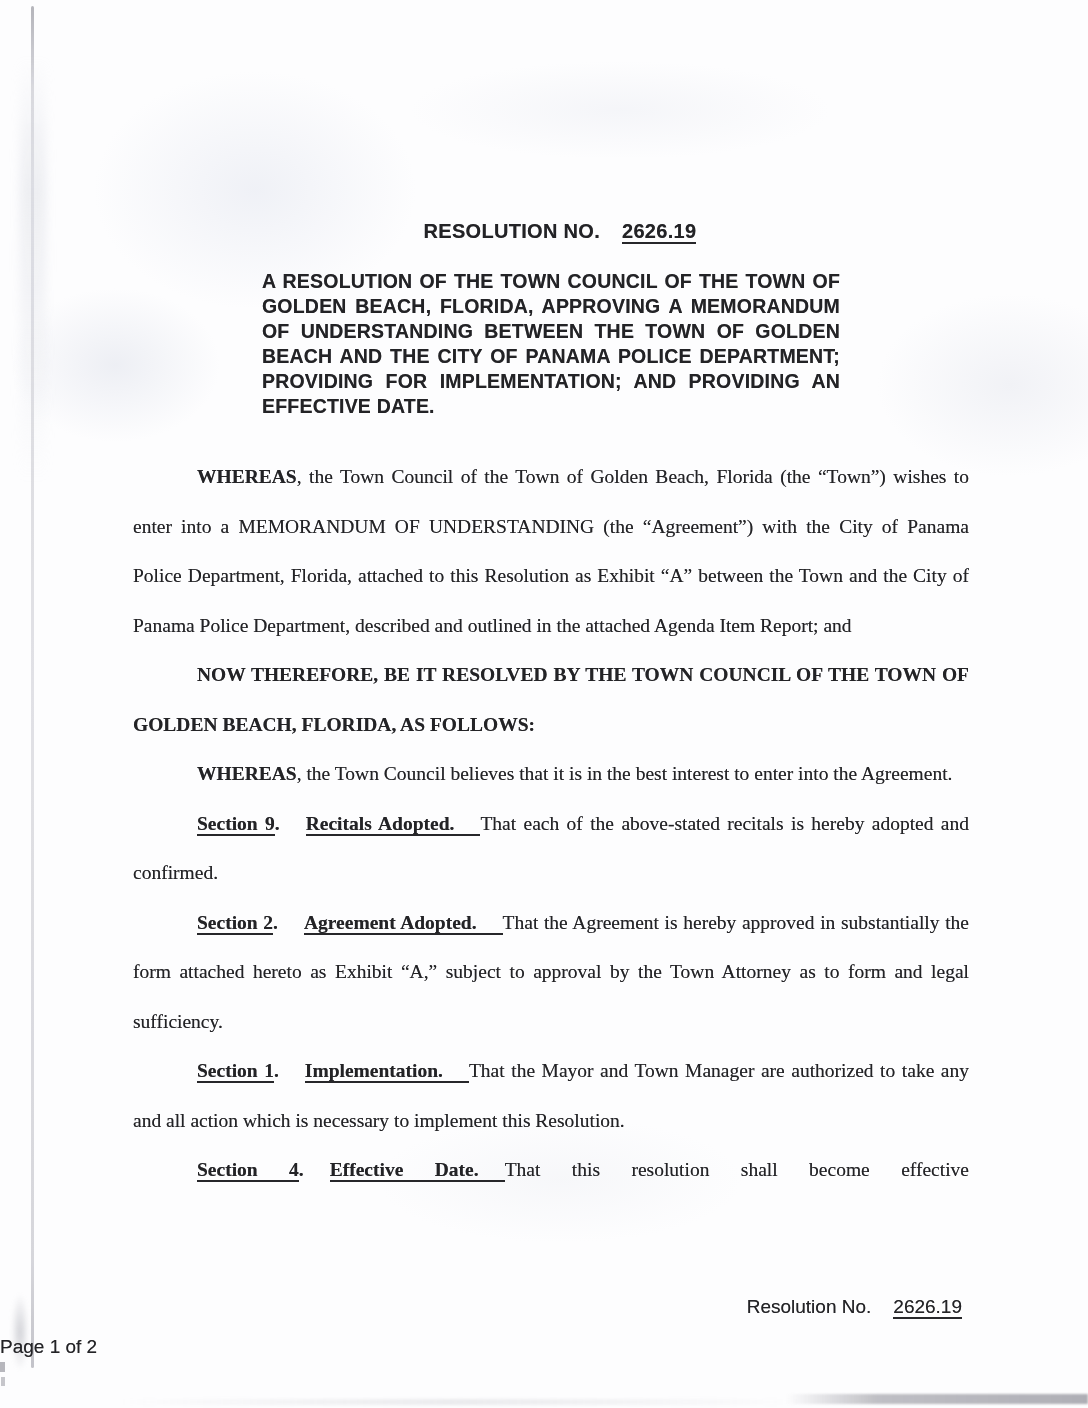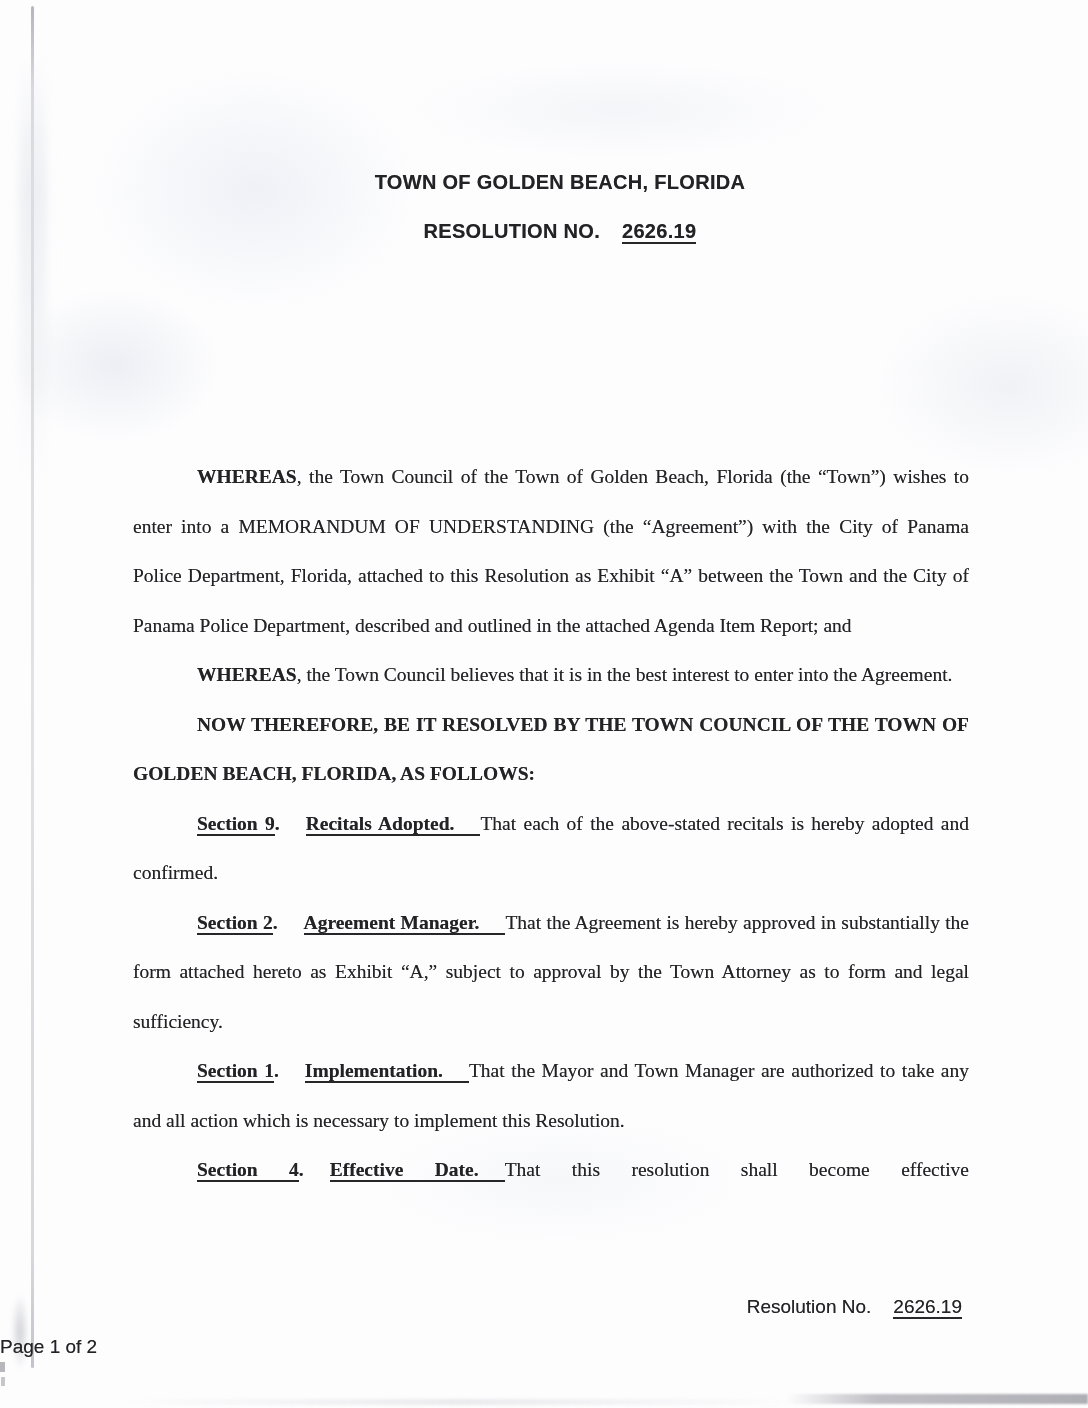--- a/index.html
+++ b/index.html
@@ -84,33 +84,33 @@
 <div class="page">
 
   <div class="crease"></div>
   <div class="crease-halo"></div>
   <div class="crease-blob"></div>
   <div class="tick1"></div>
   <div class="tick2"></div>
   <div class="bottom-faint"></div>
   <div class="bottom-streak"></div>
 
-  <div class="doc-title">TOWN OF GOLDEN BEACH, FLORIDA</div>
 
   <div class="res-line">
     <span>RESOLUTION NO.</span><span class="u res-num">2626.19</span>
   </div>
 
+  <div class="caption">A RESOLUTION OF THE TOWN COUNCIL OF THE TOWN OF GOLDEN BEACH, FLORIDA, APPROVING A MEMORANDUM OF UNDERSTANDING BETWEEN THE TOWN OF GOLDEN BEACH AND THE CITY OF PANAMA POLICE DEPARTMENT; PROVIDING FOR IMPLEMENTATION; AND PROVIDING AN EFFECTIVE DATE.</div>
 
   <div class="body-text">
       <div class="para"><span class="b">WHEREAS</span><span>, the Town Council of the Town of Golden Beach, Florida (the “Town”) wishes to enter into a MEMORANDUM OF UNDERSTANDING (the “Agreement”) with the City of Panama Police Department, Florida, attached to this Resolution as Exhibit “A” between the Town and the City of Panama Police Department, described and outlined in the attached Agenda Item Report; and</span></div>
+      <div class="para"><span class="b">NOW THEREFORE, BE IT RESOLVED BY THE TOWN COUNCIL OF THE TOWN OF GOLDEN BEACH, FLORIDA, AS FOLLOWS:</span></div>
       <div class="para"><span class="b">WHEREAS</span><span>, the Town Council believes that it is in the best interest to enter into the Agreement.</span></div>
-      <div class="para"><span class="b">NOW THEREFORE, BE IT RESOLVED BY THE TOWN COUNCIL OF THE TOWN OF GOLDEN BEACH, FLORIDA, AS FOLLOWS:</span></div>
       <div class="para"><span class="b u">Section 9</span><span class="b gap">.</span><span class="b u gap">Recitals Adopted.</span><span>That each of the above-stated recitals is hereby adopted and confirmed.</span></div>
-      <div class="para"><span class="b u">Section 2</span><span class="b gap">.</span><span class="b u gap">Agreement Manager.</span><span>That the Agreement is hereby approved in substantially the form attached hereto as Exhibit “A,” subject to approval by the Town Attorney as to form and legal sufficiency.</span></div>
+      <div class="para"><span class="b u">Section 2</span><span class="b gap">.</span><span class="b u gap">Agreement Adopted.</span><span>That the Agreement is hereby approved in substantially the form attached hereto as Exhibit “A,” subject to approval by the Town Attorney as to form and legal sufficiency.</span></div>
       <div class="para"><span class="b u">Section 1</span><span class="b gap">.</span><span class="b u gap">Implementation.</span><span>That the Mayor and Town Manager are authorized to take any and all action which is necessary to implement this Resolution.</span></div>
       <div class="para jlast"><span class="b u">Section 4</span><span class="b gap">.</span><span class="b u gap">Effective Date.</span><span>That this resolution shall become effective</span></div>
     </div>
 
   <div class="footer-page">Page 1 of 2</div>
 
   <div class="footer-res">
     <span>Resolution No.</span><span class="u res-num">2626.19</span>
   </div>
 

